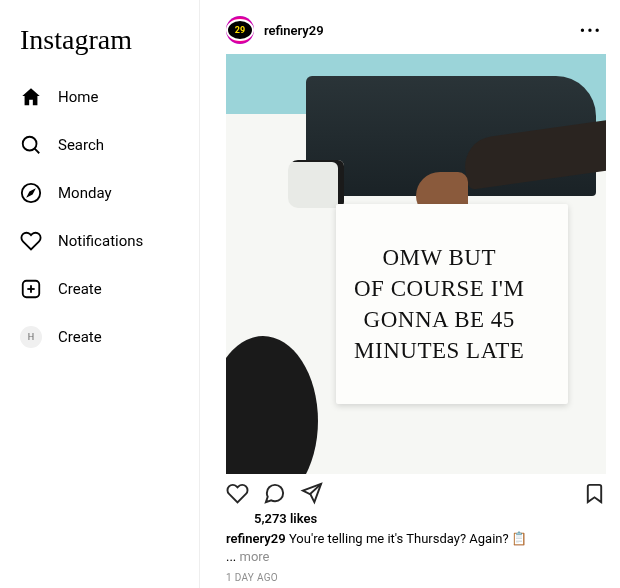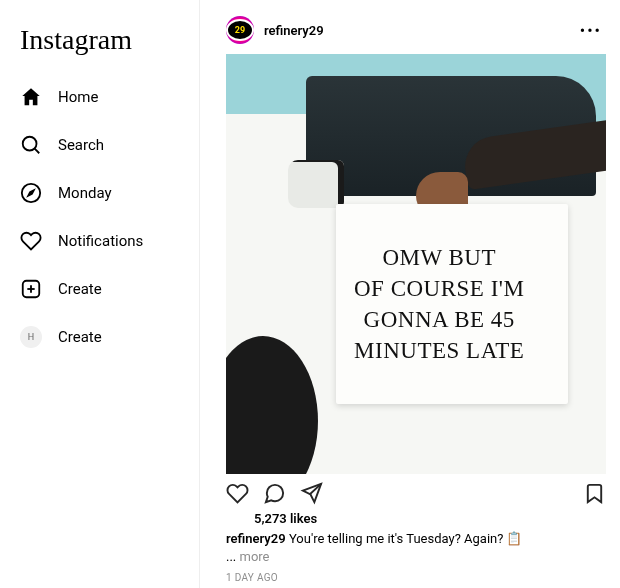--- a/index.html
+++ b/index.html
@@ -120,18 +120,18 @@
           <line x1="22" y1="2" x2="10" y2="13"></line>
           <polygon points="22,2 15,21 11,13 3,9"></polygon>
         </svg>
       <div class="spacer"></div>
       <svg viewBox="0 0 24 24" fill="none" stroke="#262626" stroke-width="2">
           <path d="M19 21l-7-5-7 5V5a2 2 0 0 1 2-2h10a2 2 0 0 1 2 2z"></path>
         </svg>
     </div>
     <div class="likes">5,273 likes</div>
     <div class="caption">
-      <span class="user">refinery29</span><span> You're telling me it's Tuesday? Again? 📋</span><br>
+      <span class="user">refinery29</span><span> You're telling me it's Thursday? Again? 📋</span><br>
       <span>... </span><span class="more-link">more</span>
     </div>
     <div class="timestamp">1 DAY AGO</div>
   </div>
 </div>
 
 </body></html>

